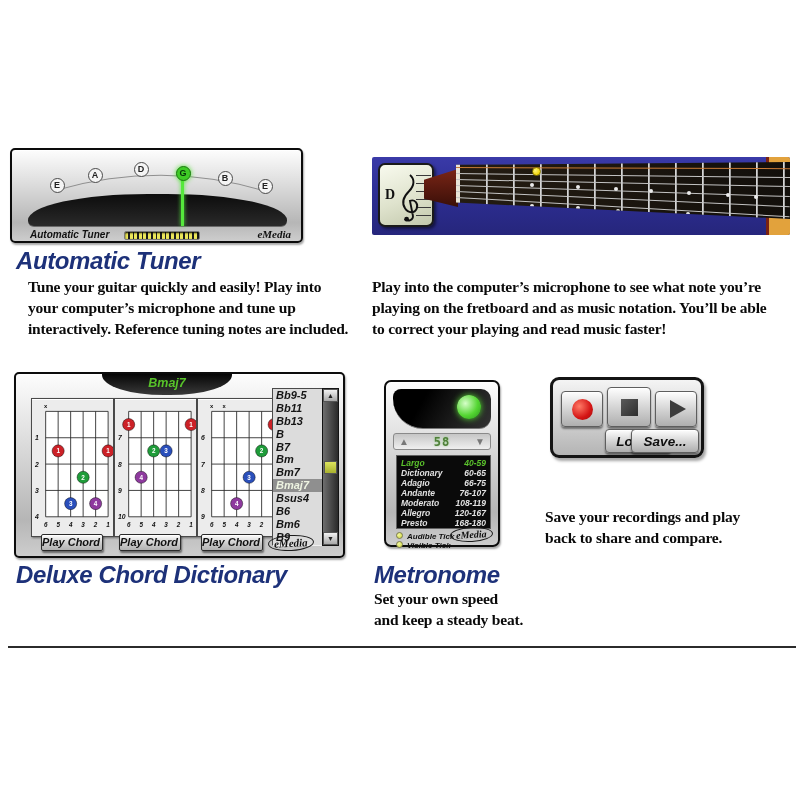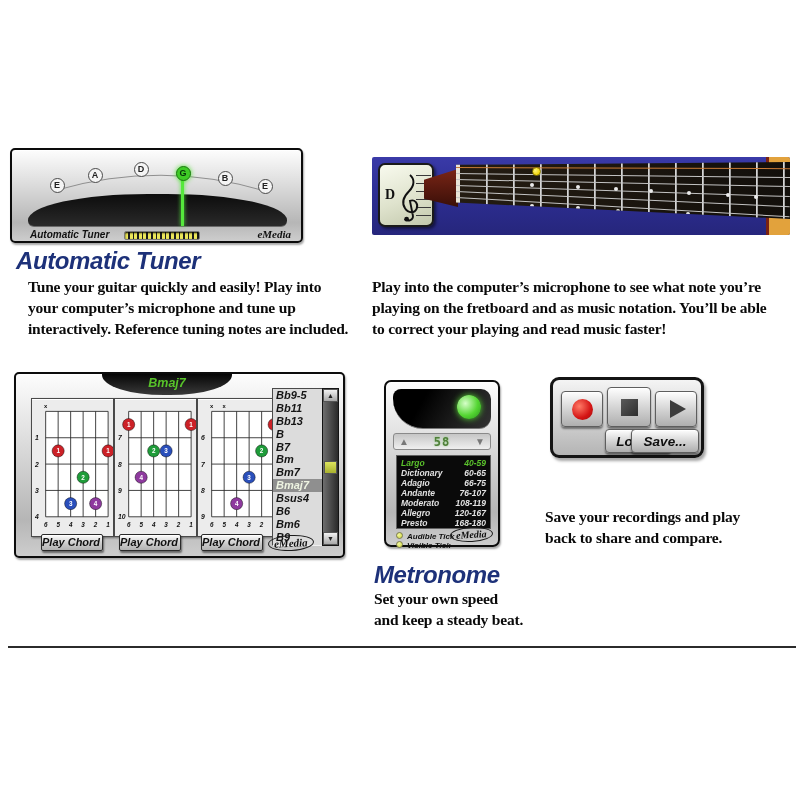--- a/index.html
+++ b/index.html
@@ -416,19 +416,20 @@
     <div id="play-tri-btn" class="btn3d">
       <div id="play-tri"></div>
     </div>
     <div id="load-btn" class="btn3d">Load...</div>
     <div id="save-btn" class="btn3d">Save...</div>
   </div>
 
   <div class="sect-desc" style="left:545px; top:506px; width:244px;">Save your recordings and play
 back to share and compare.</div>
 
+  <div class="sect-title" style="left:16px; top:561px;">Deluxe Chord Dictionary</div>
 
   <div class="sect-title" style="left:374px; top:561px;">Metronome</div>
   <div class="sect-desc" style="left:374px; top:588px; width:244px;">Set your own speed
 and keep a steady beat.</div>
 
   <div id="divider"></div>
 </div>
 
 </body></html>

